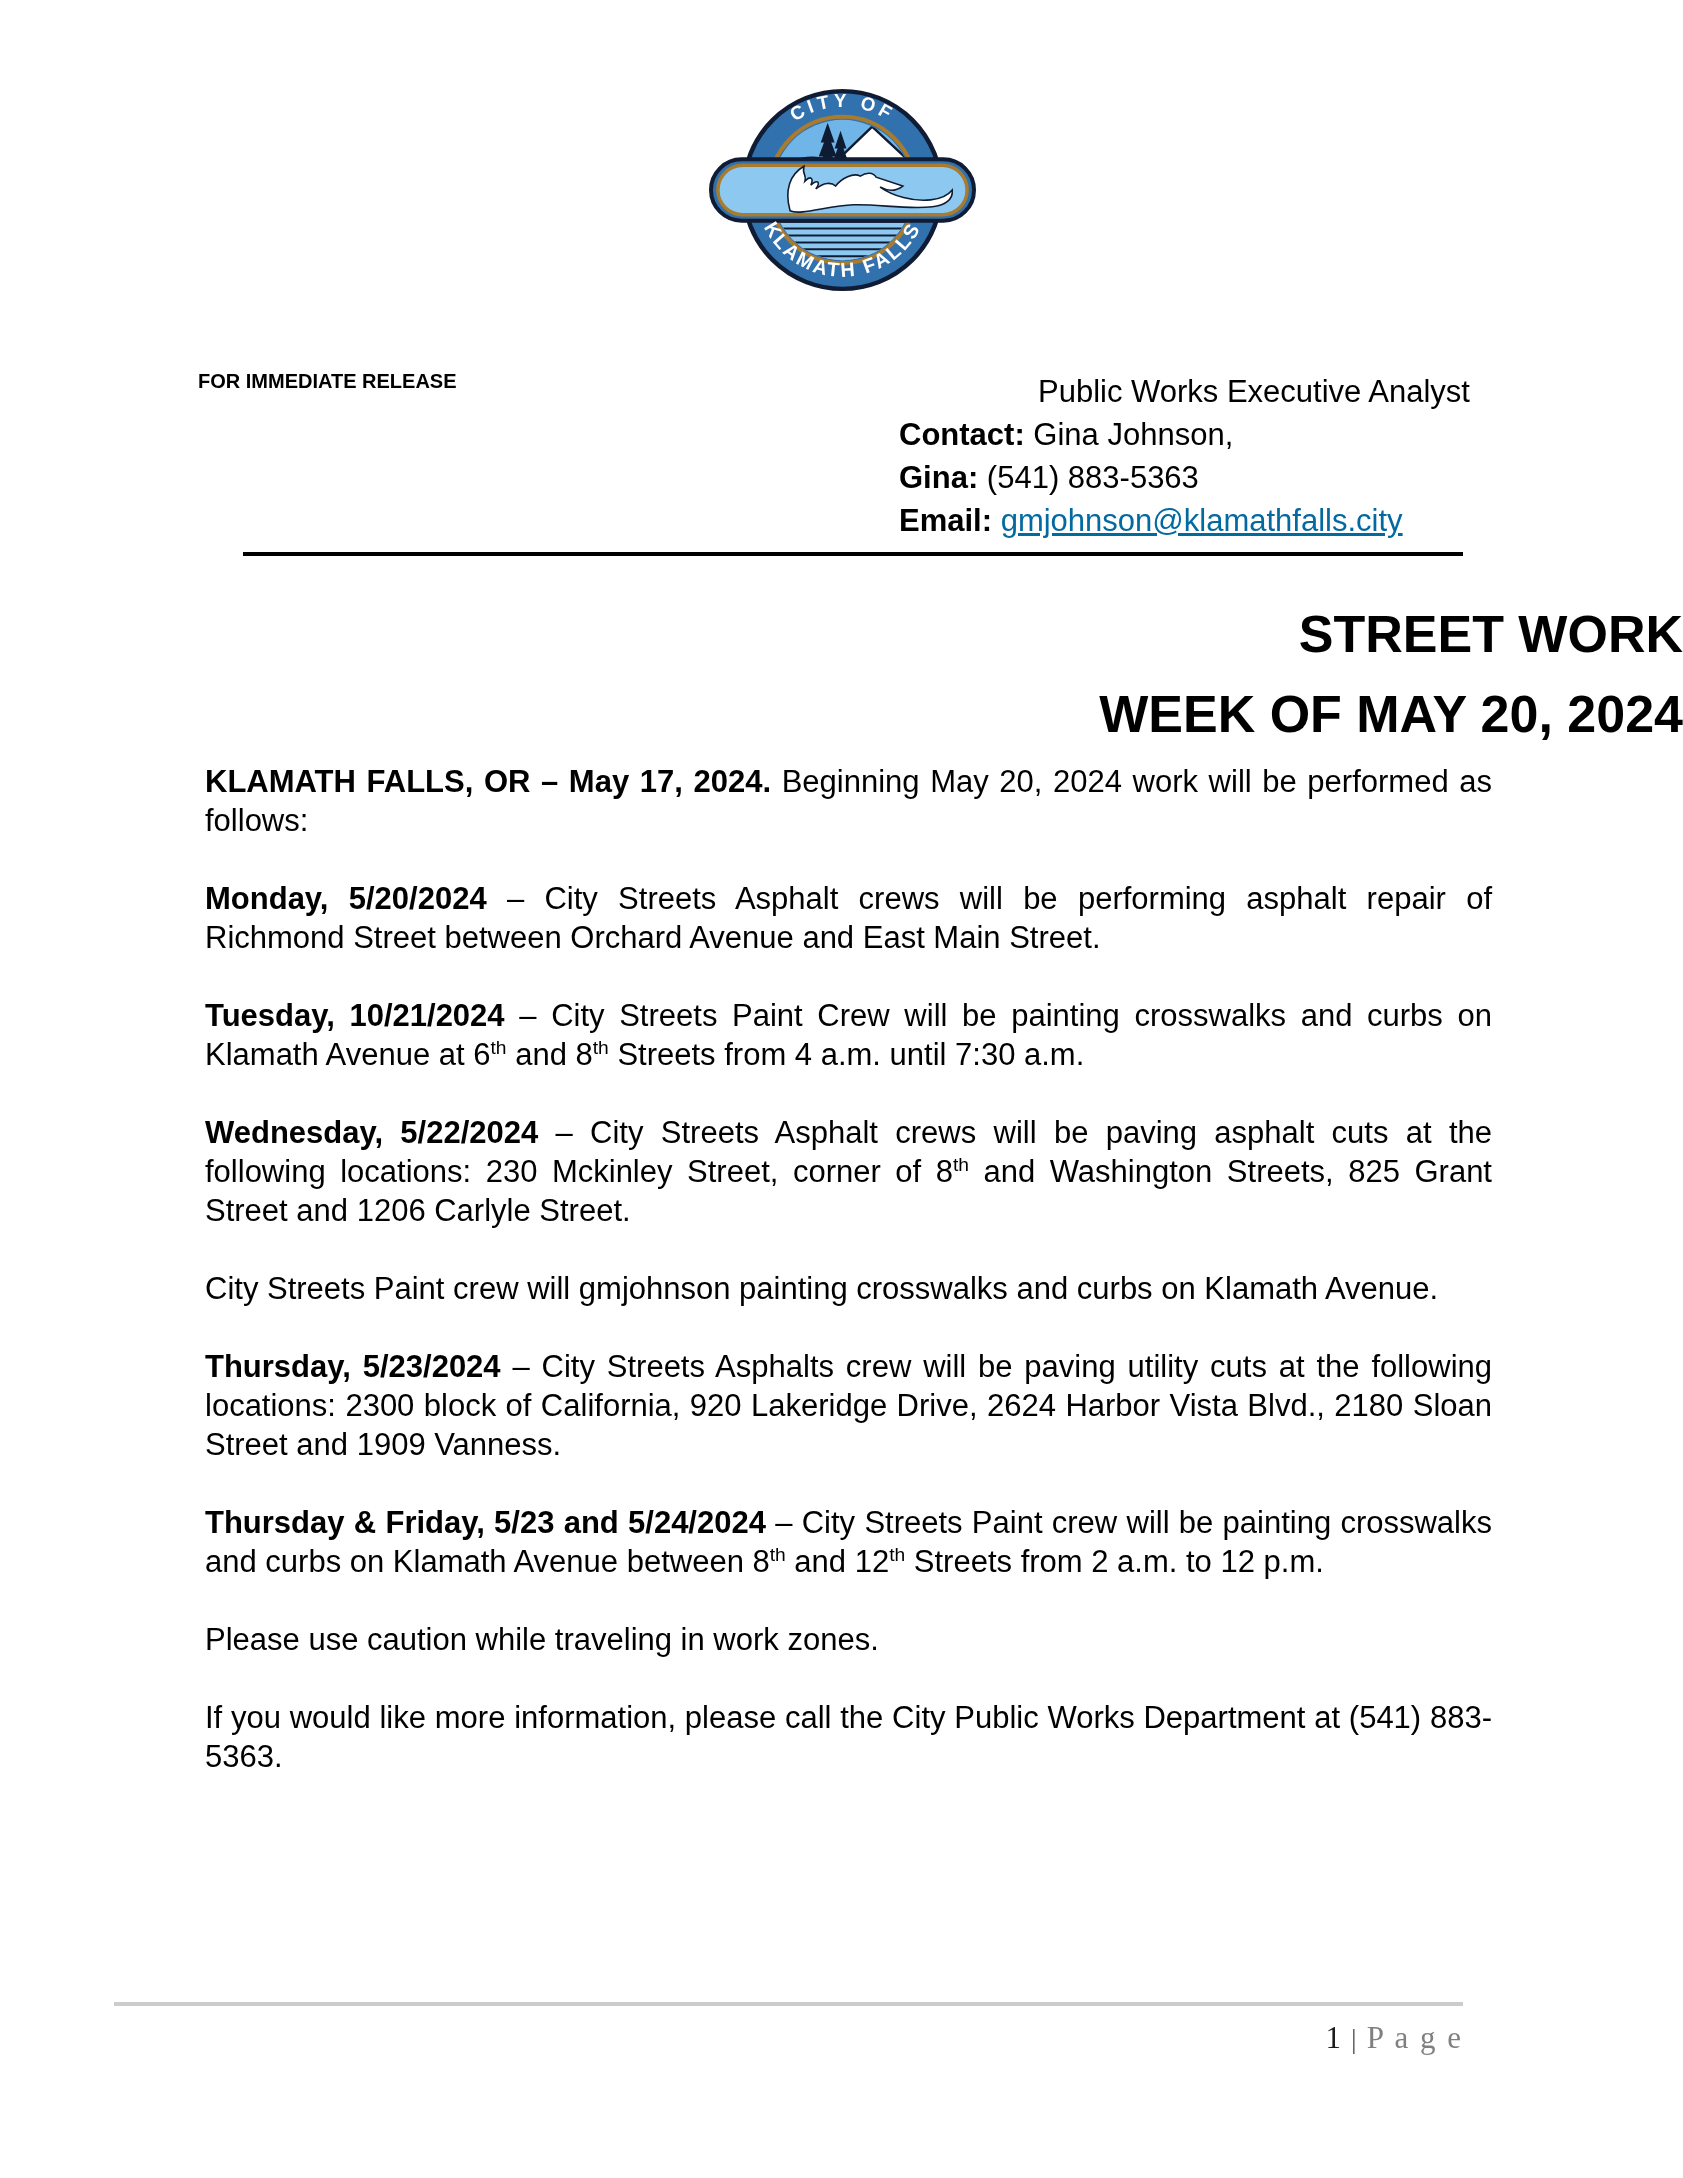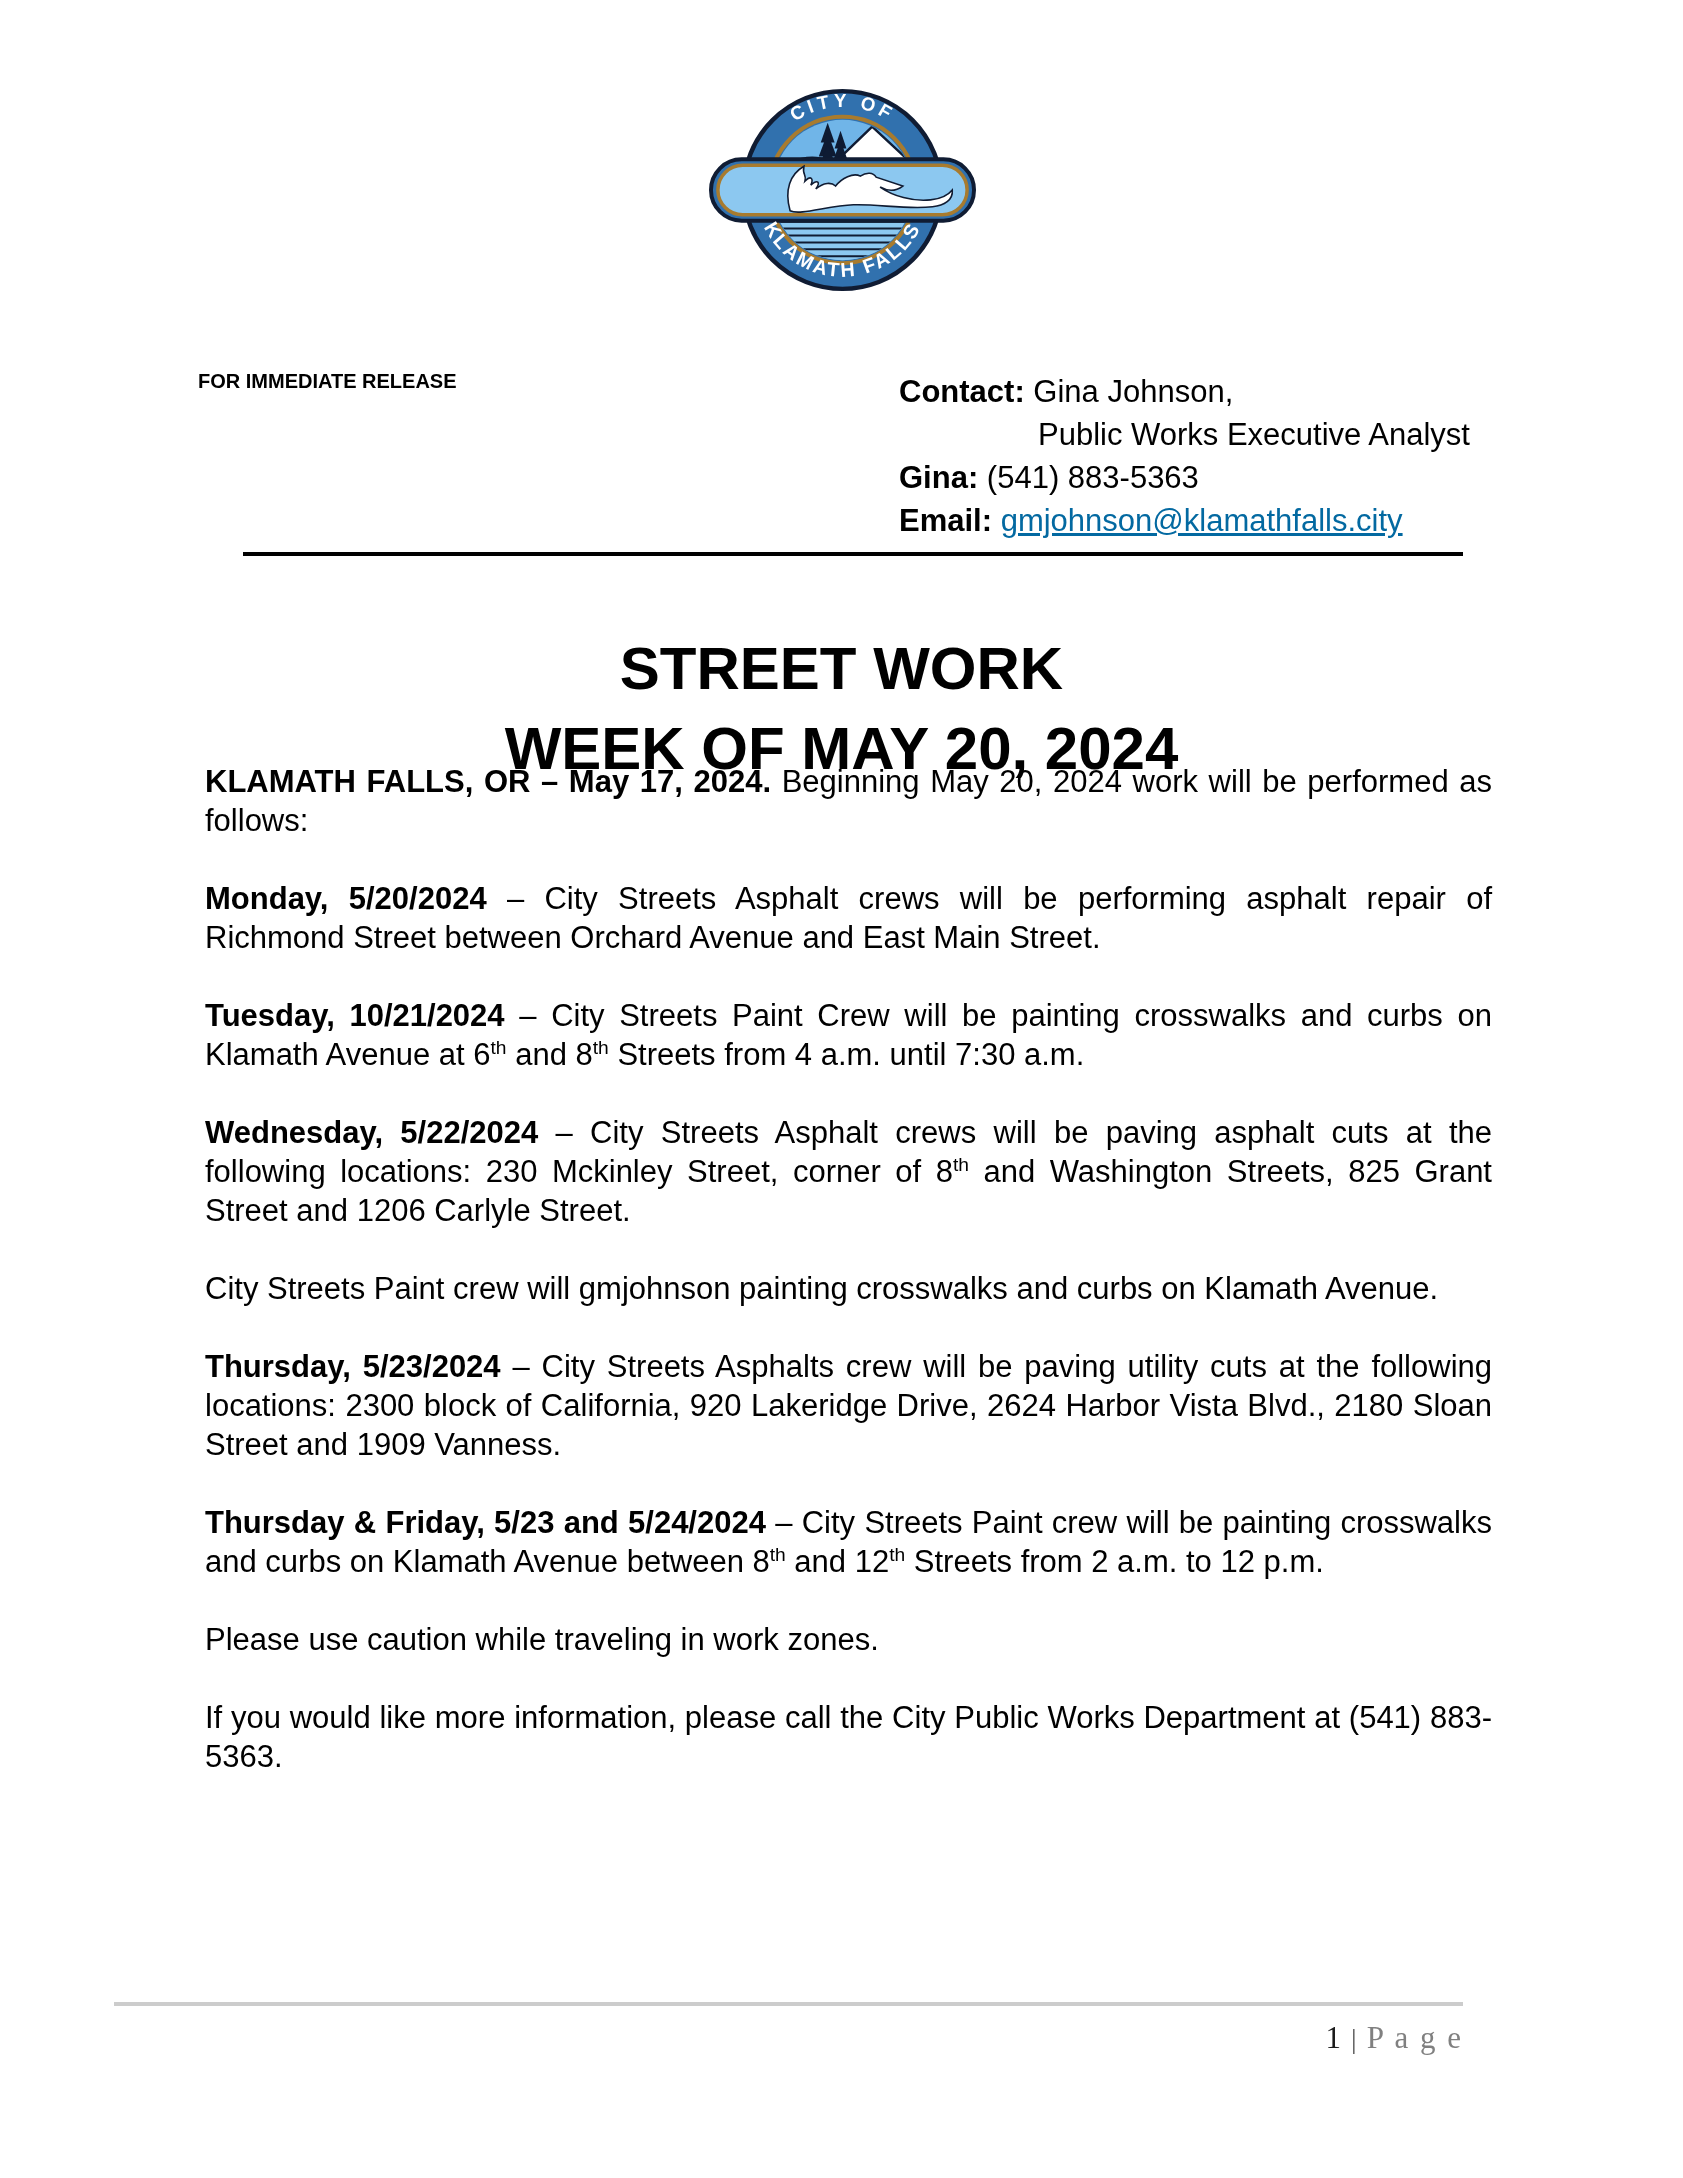--- a/index.html
+++ b/index.html
@@ -47,25 +47,24 @@
     width:1220px;
     height:4px;
     background:#000000;
   }
   
   .title{
     position:absolute;
     left:0;
     top:594px;
     width:1683px;
-    text-align:center;
-    font-size:60px;
+    text-align:right;
+    font-size:52px;
     font-weight:bold;
     line-height:80px;
-    margin-top:35px;
   }
   
   .content{
     position:absolute;
     left:188px;
     top:762px;
     width:1287px;
     font-size:31px;
     line-height:39px;
     text-align:justify;
@@ -162,26 +161,26 @@
       </text>
       <text font-family="Liberation Sans, sans-serif" font-size="20" font-weight="bold" fill="#FFFFFF" letter-spacing="2.5">
         <textPath href="#arcBottom" startOffset="50%" text-anchor="middle">KLAMATH FALLS</textPath>
       </text>
     </svg>
   </div>
 
   <div class="release">FOR IMMEDIATE RELEASE</div>
 
   <div class="contact">
+    <div class="contact-line contact-indent">
+      <span>Public Works Executive Analyst</span>
+    </div>
     <div class="contact-line">
       <b>Contact:</b>
       <span>Gina Johnson,</span>
-    </div>
-    <div class="contact-line contact-indent">
-      <span>Public Works Executive Analyst</span>
     </div>
     <div class="contact-line">
       <b>Gina:</b>
       <span>(541) 883-5363</span>
     </div>
     <div class="contact-line">
       <b>Email:</b>
       <a class="email-link">gmjohnson@klamathfalls.city</a>
     </div>
   </div>

